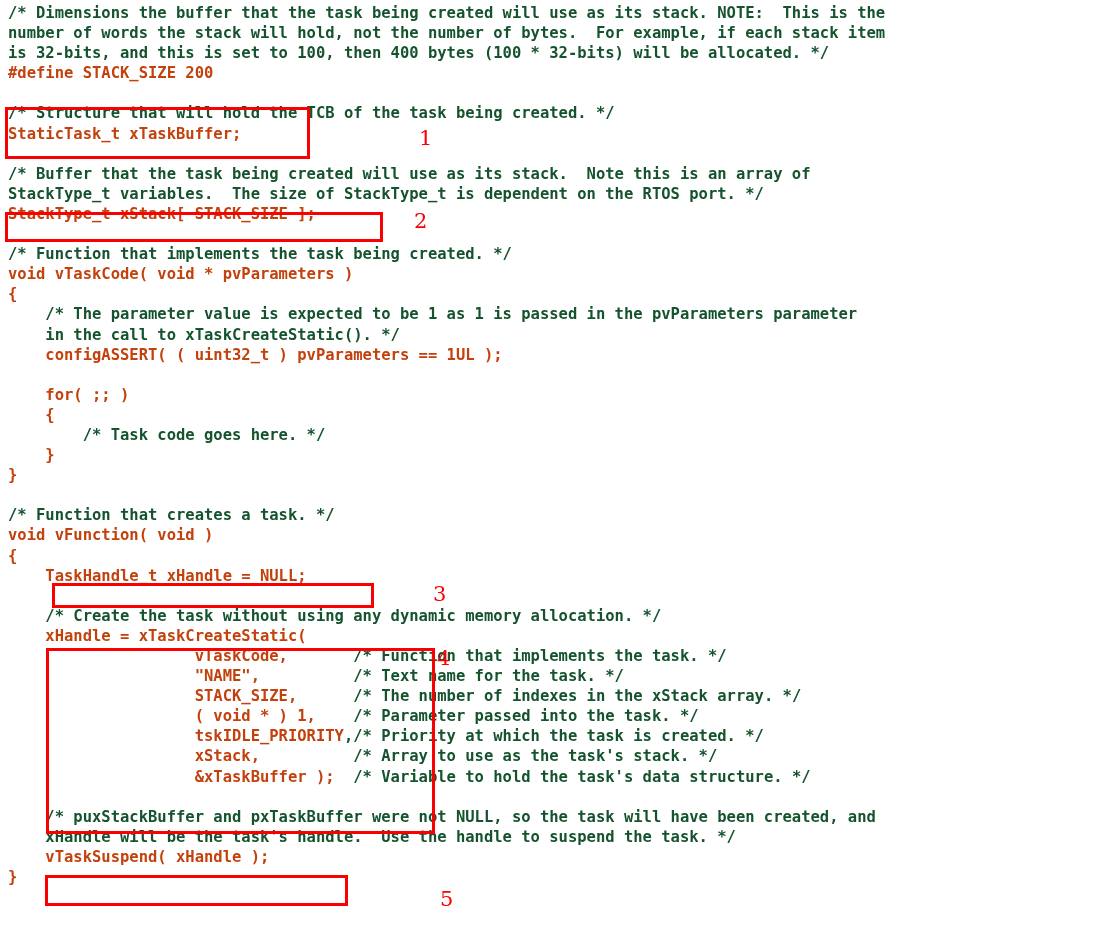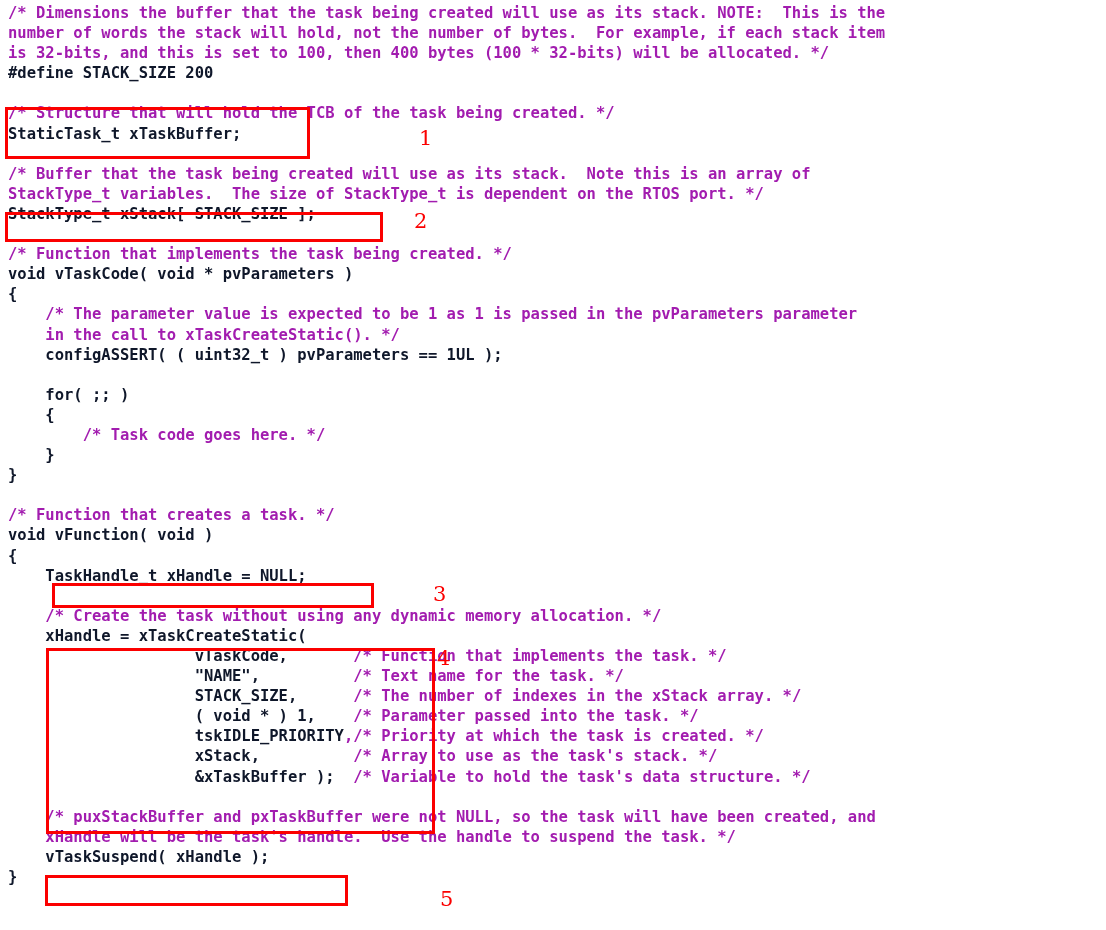--- a/index.html
+++ b/index.html
@@ -31,22 +31,22 @@
     font-weight: bold;
     letter-spacing: 0px;
     white-space: pre;
     color: #000000;
   }
   #code .ln {
     display: block;
     height: 20.1px;
     white-space: pre;
   }
-  .cmt { color: #a21caf; }
-  .cd  { color: #0f172a; }
+  .cmt { color: #14532d; }
+  .cd  { color: #c2410c; }
   .blank { color: transparent; }
 
   
   .annot-box {
     position: absolute;
     border: 3px solid #fb0000;
     box-sizing: border-box;
     background: transparent;
     pointer-events: auto;
   }

